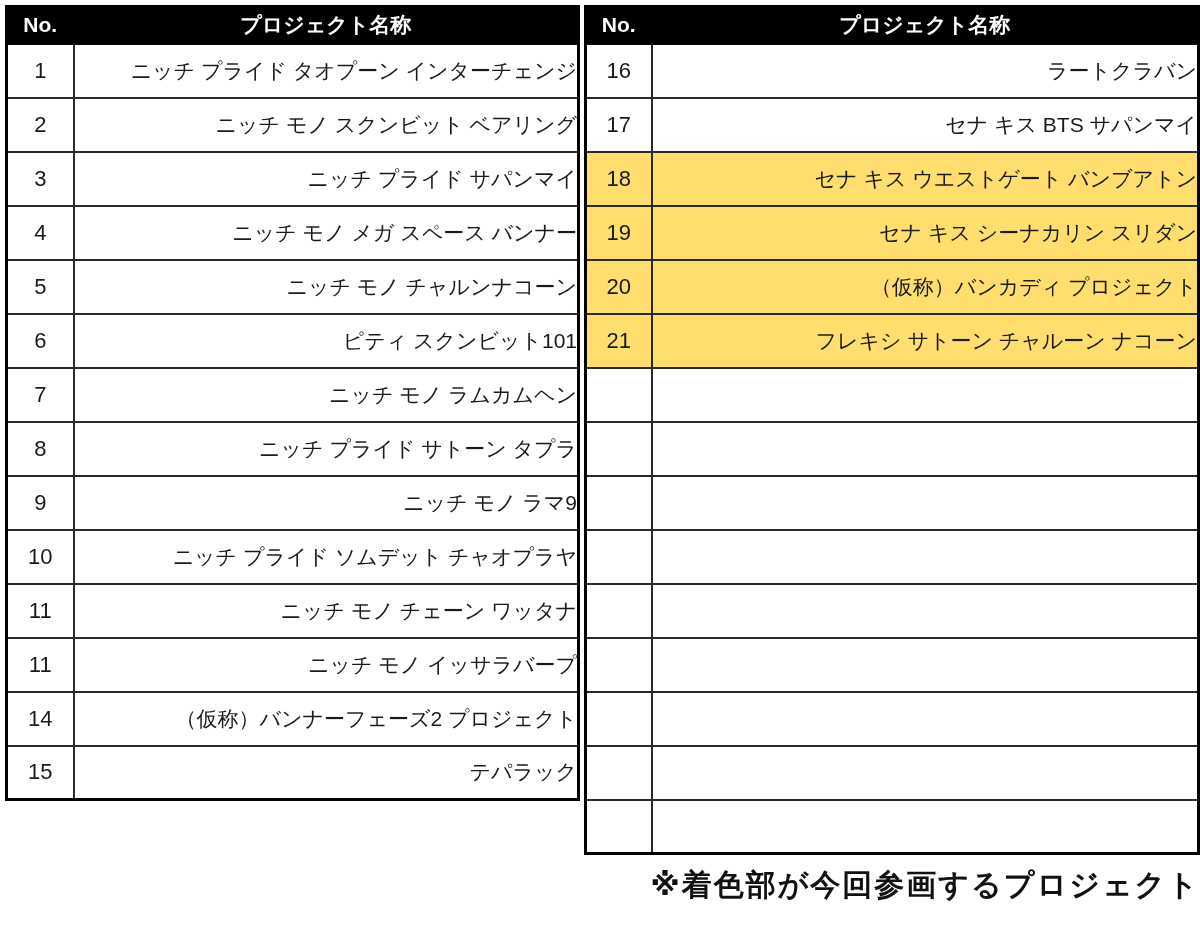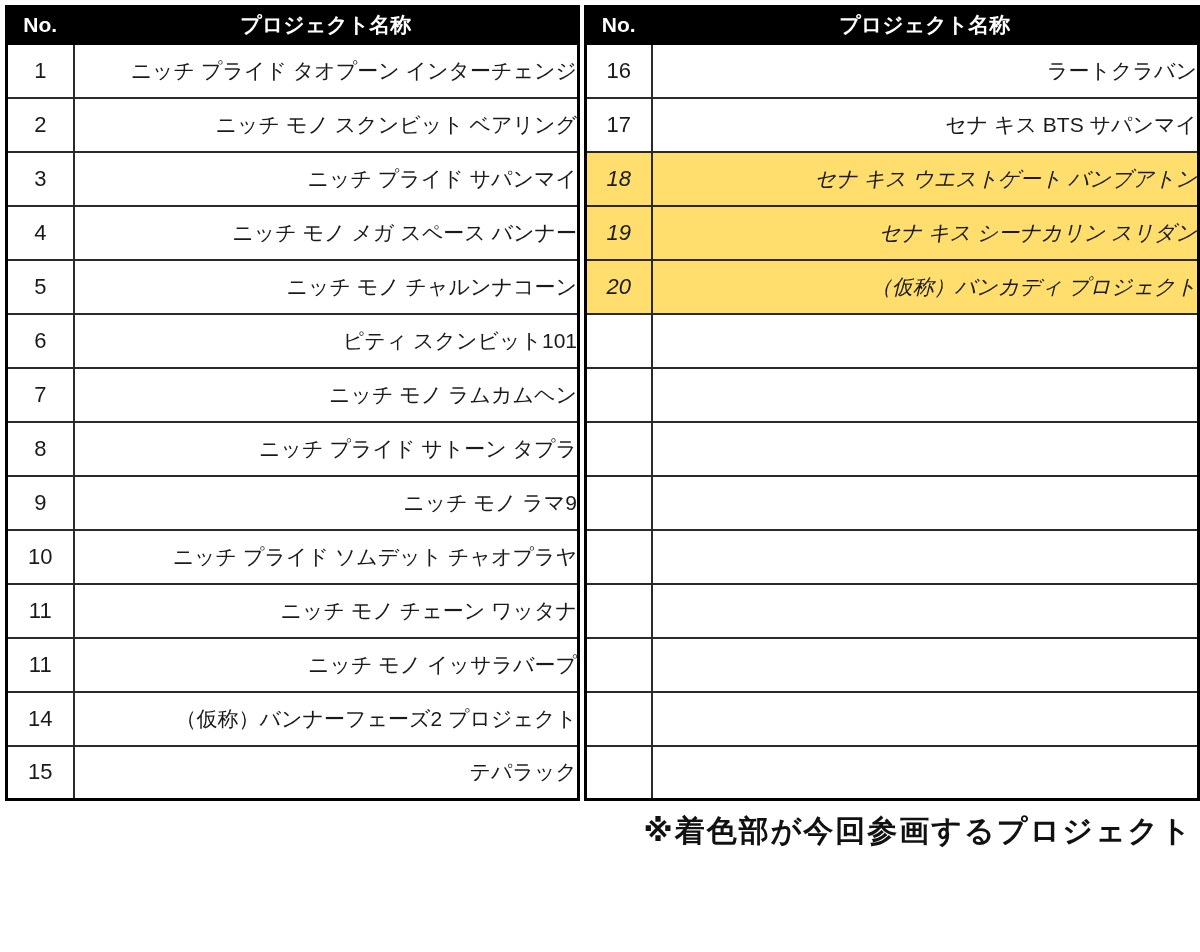--- a/index.html
+++ b/index.html
@@ -5,21 +5,21 @@
   html, body {
     margin: 0;
     padding: 0;
     background: #ffffff;
     width: 1200px;
     height: 952px;
     font-family: "Liberation Sans", "DejaVu Sans", sans-serif;
     color: #1a1a1a;
   }
   .wrap {
-    padding: 5px 7px 0 5px;
+    padding: 5px 0 0 5px;
     box-sizing: border-box;
   }
   .tables {
     display: flex;
     align-items: flex-start;
     gap: 4px;
   }
   table.ptable {
     border-collapse: collapse;
     table-layout: fixed;
@@ -58,21 +58,21 @@
     white-space: nowrap;
   }
   .ptable td.no {
     text-align: center;
     font-size: 22px;
   }
   .ptable td.name {
     text-align: right;
     padding-left: 13px;
   }
-  .ptable tr.hl td { background: var(--highlight, #ffde6e); font-style: italic; }
+  .ptable tr.hl td { background: var(--highlight, #ffde6e); }
 
   .footnote {
     margin-top: 10px;
     padding-left: 4px;
     font-size: 30px;
     font-weight: bold;
     letter-spacing: 2px;
     color: #111111;
     text-align: right;
   }
@@ -177,20 +177,24 @@
             <td class="name">セナ キス ウエストゲート バンブアトン</td>
           </tr>
           <tr class="hl">
             <td class="no">19</td>
             <td class="name">セナ キス シーナカリン スリダン</td>
           </tr>
           <tr class="hl">
             <td class="no">20</td>
             <td class="name">（仮称）バンカディ プロジェクト</td>
           </tr>
+          <tr class="hl">
+            <td class="no">21</td>
+            <td class="name">フレキシ サトーン チャルーン ナコーン</td>
+          </tr>
           <tr>
             <td class="no"></td>
             <td class="name"></td>
           </tr>
           <tr>
             <td class="no"></td>
             <td class="name"></td>
           </tr>
           <tr>
             <td class="no"></td>

